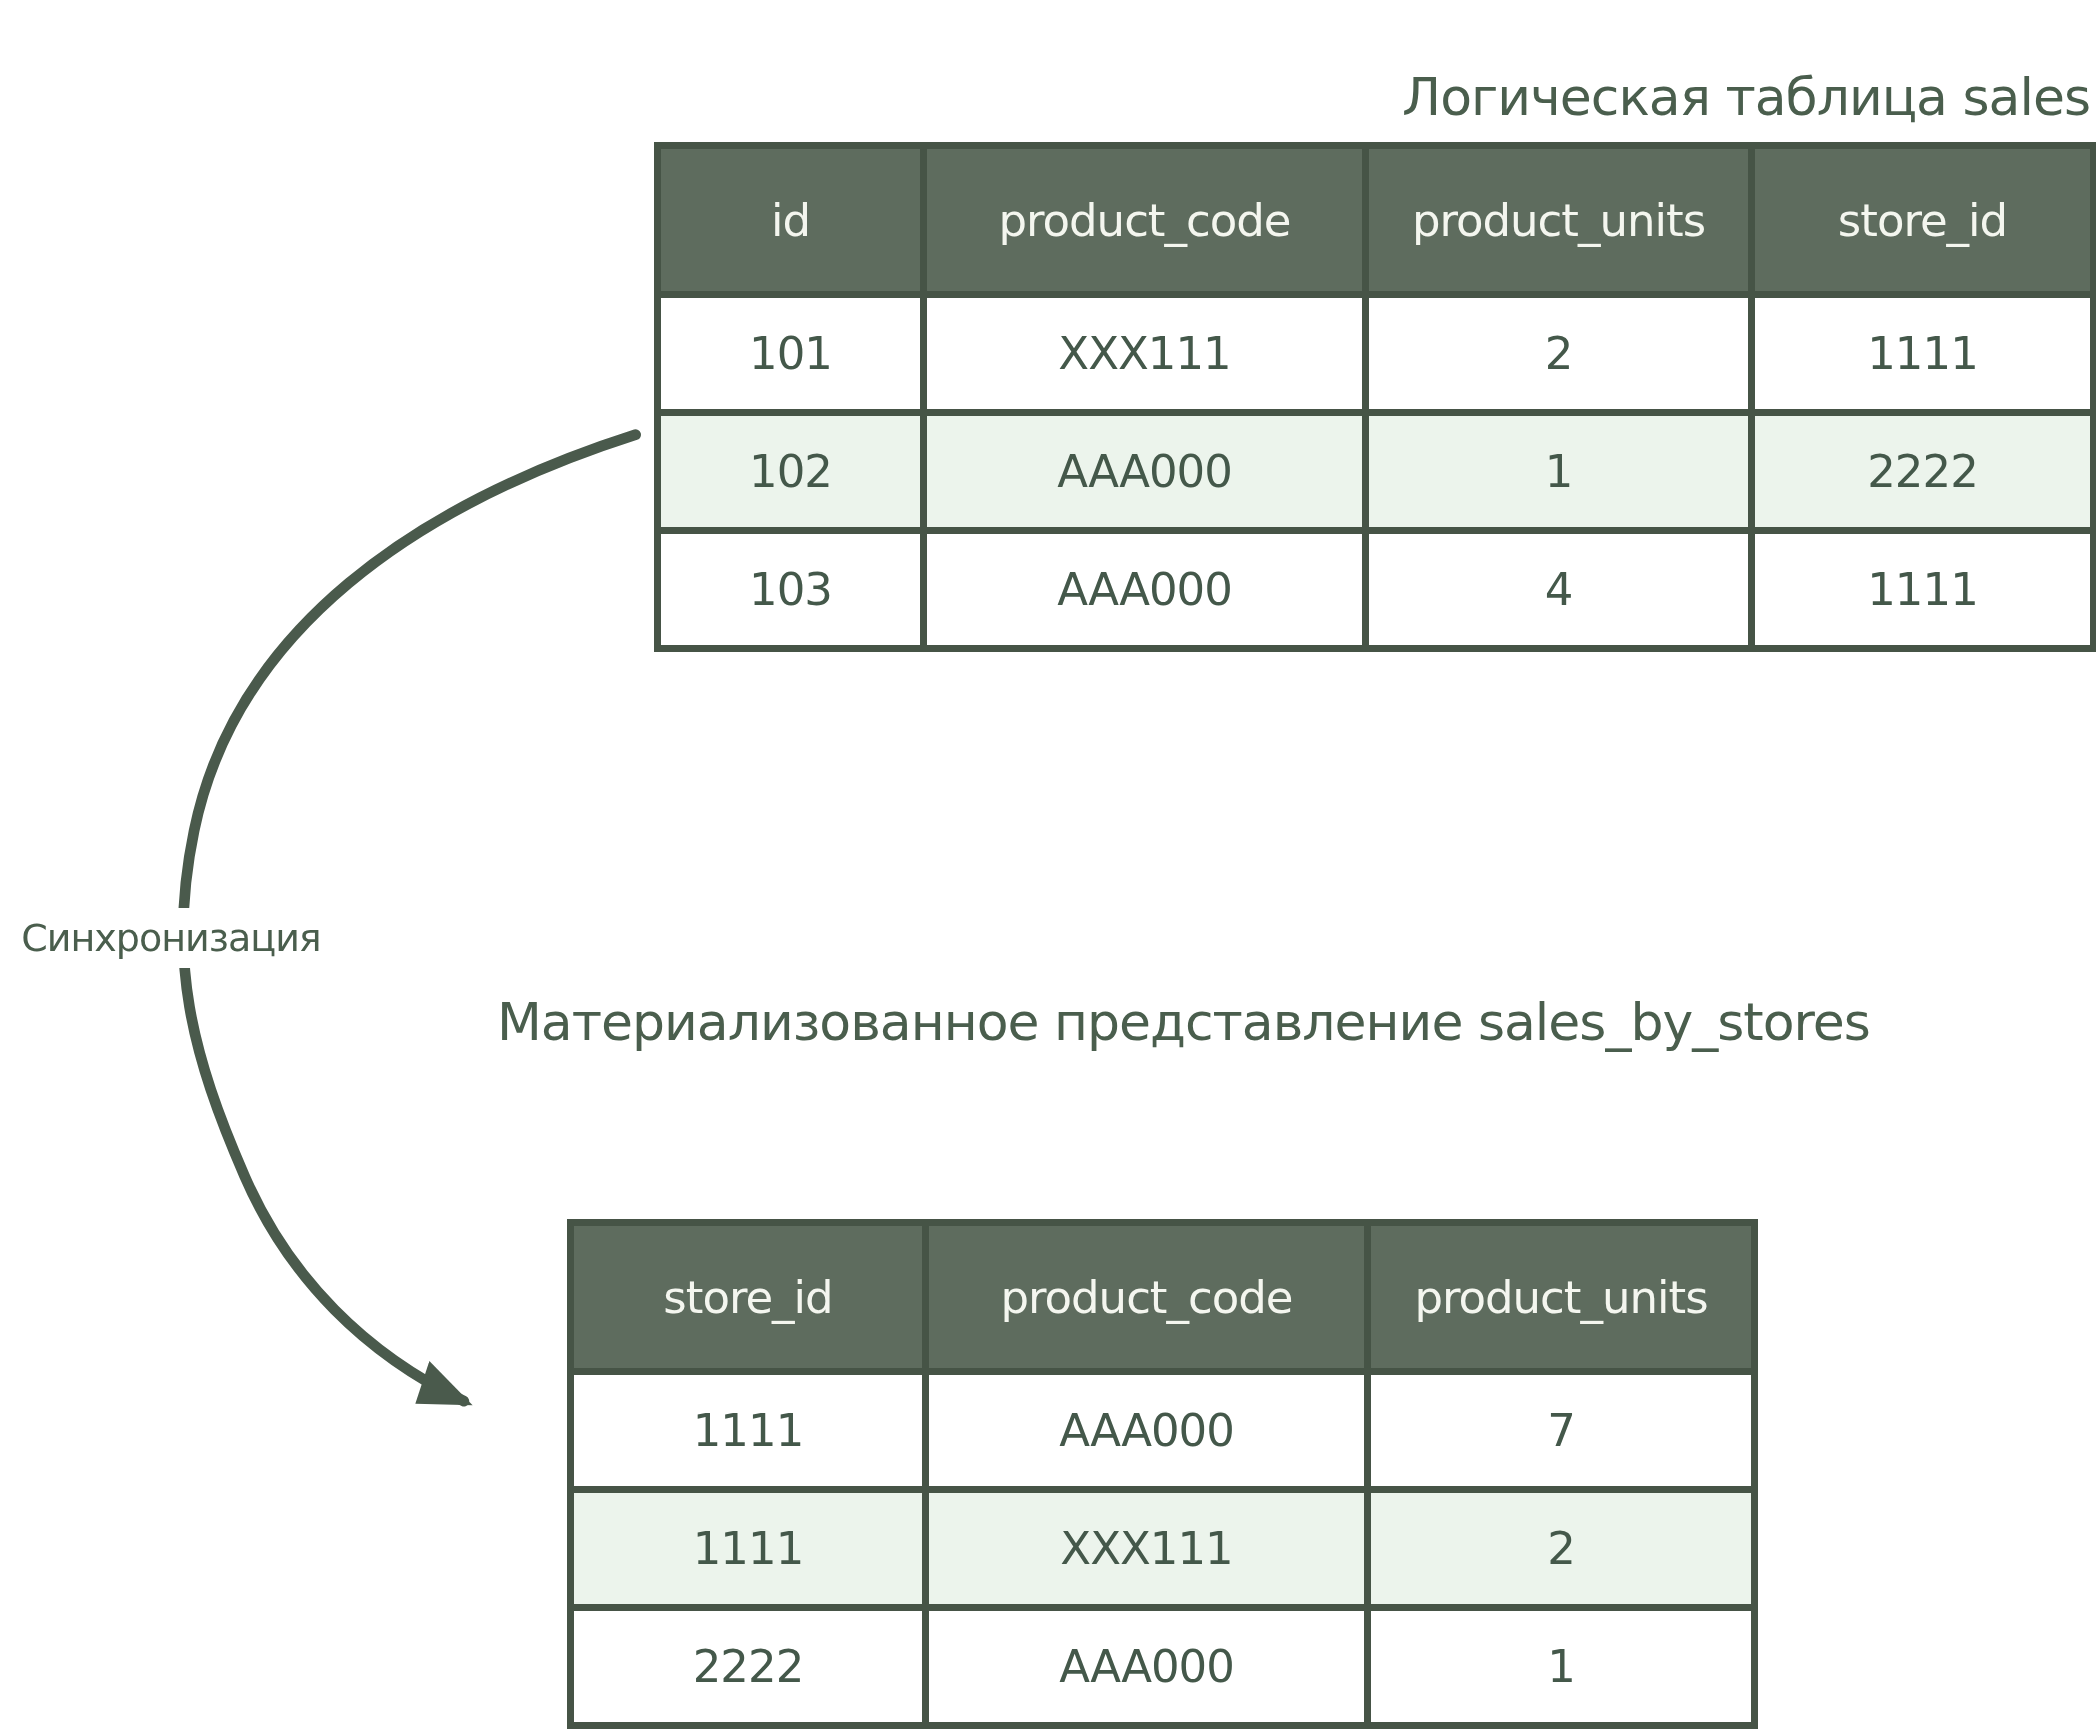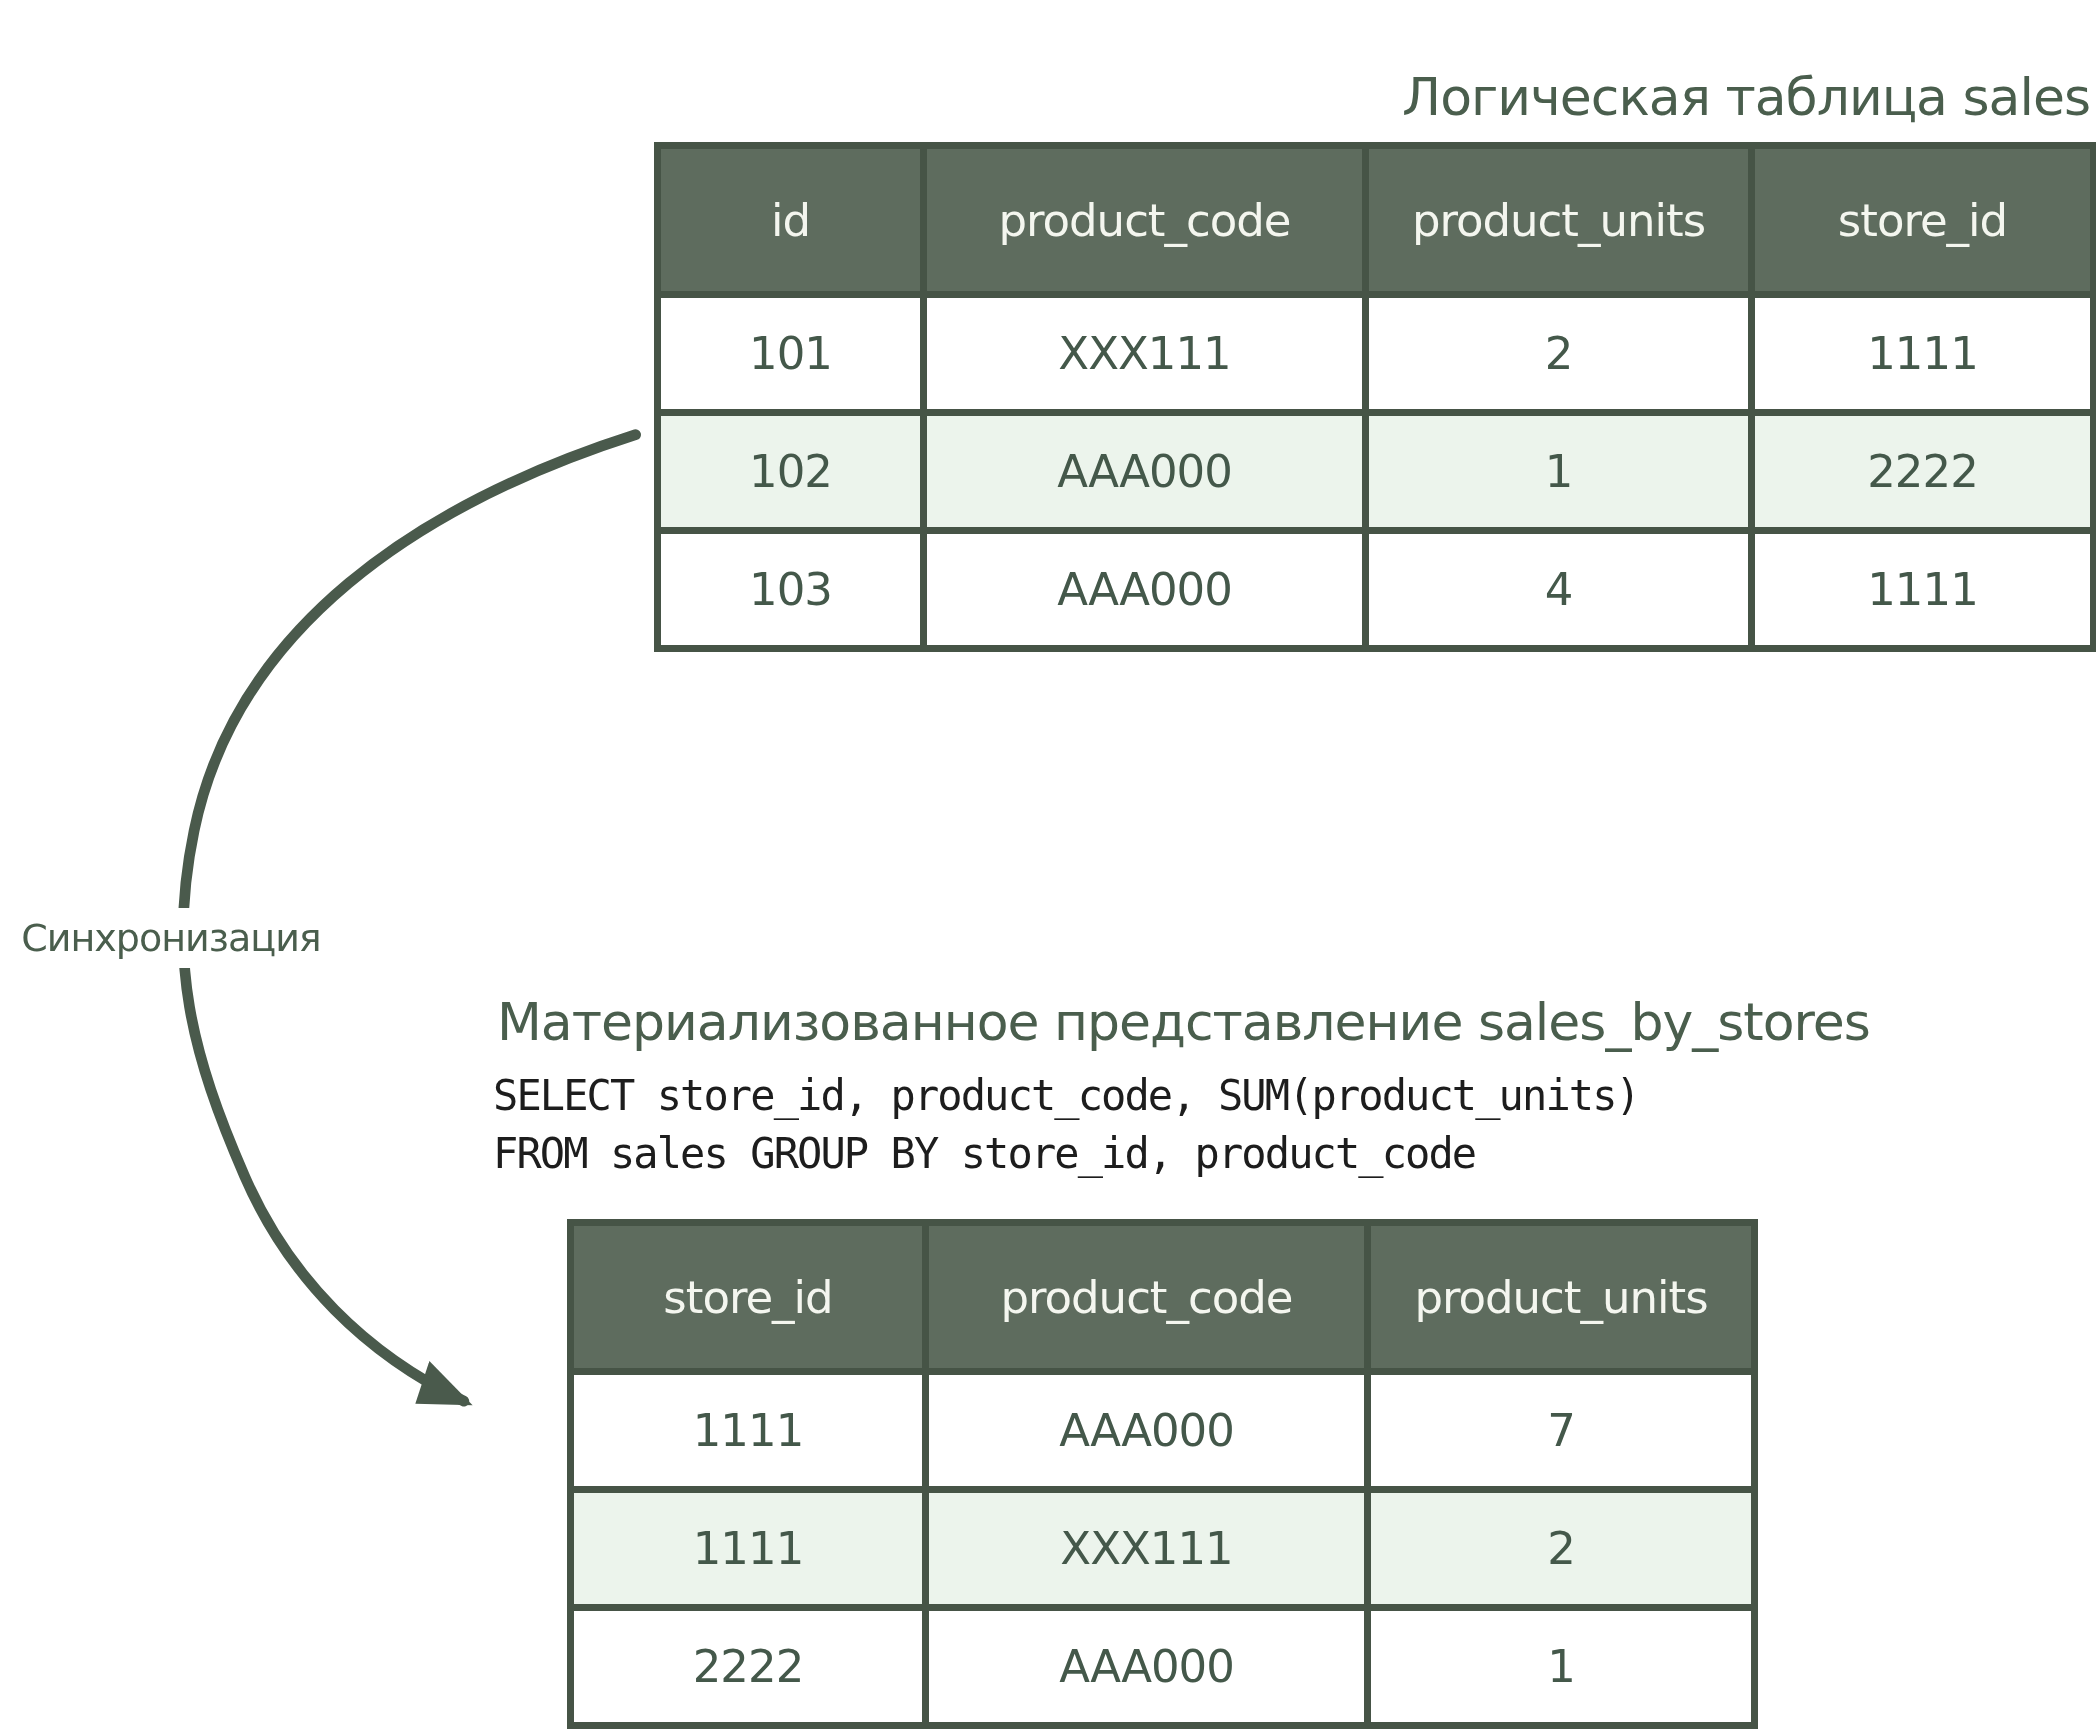--- a/index.html
+++ b/index.html
@@ -157,24 +157,20 @@
     <path d="M 655 448
              C 430 520, 243 648, 200 856
              C 172 990, 198 1088, 252 1212
              C 298 1318, 378 1396, 478 1444" fill="none" stroke="#4a5a4c" stroke-width="11" stroke-linecap="round" marker-end="url(#arrowhead)"></path>
   </svg>
 
   <div class="sync-label">Синхронизация</div>
 
   <div class="diagram-title title-bottom">Материализованное представление sales_by_stores</div>
 
-  <div class="sql-block">
-    <div>SELECT store_id, product_code, SUM(product_units)</div>
-    <div>FROM sales GROUP BY store_id, product_code</div>
-  </div>
 
   <table class="dbtable table-bottom">
     <colgroup>
       <col style="width:355px">
       <col style="width:442px">
       <col style="width:387px">
     </colgroup>
     <thead>
       <tr>
         <th>store_id</th>

